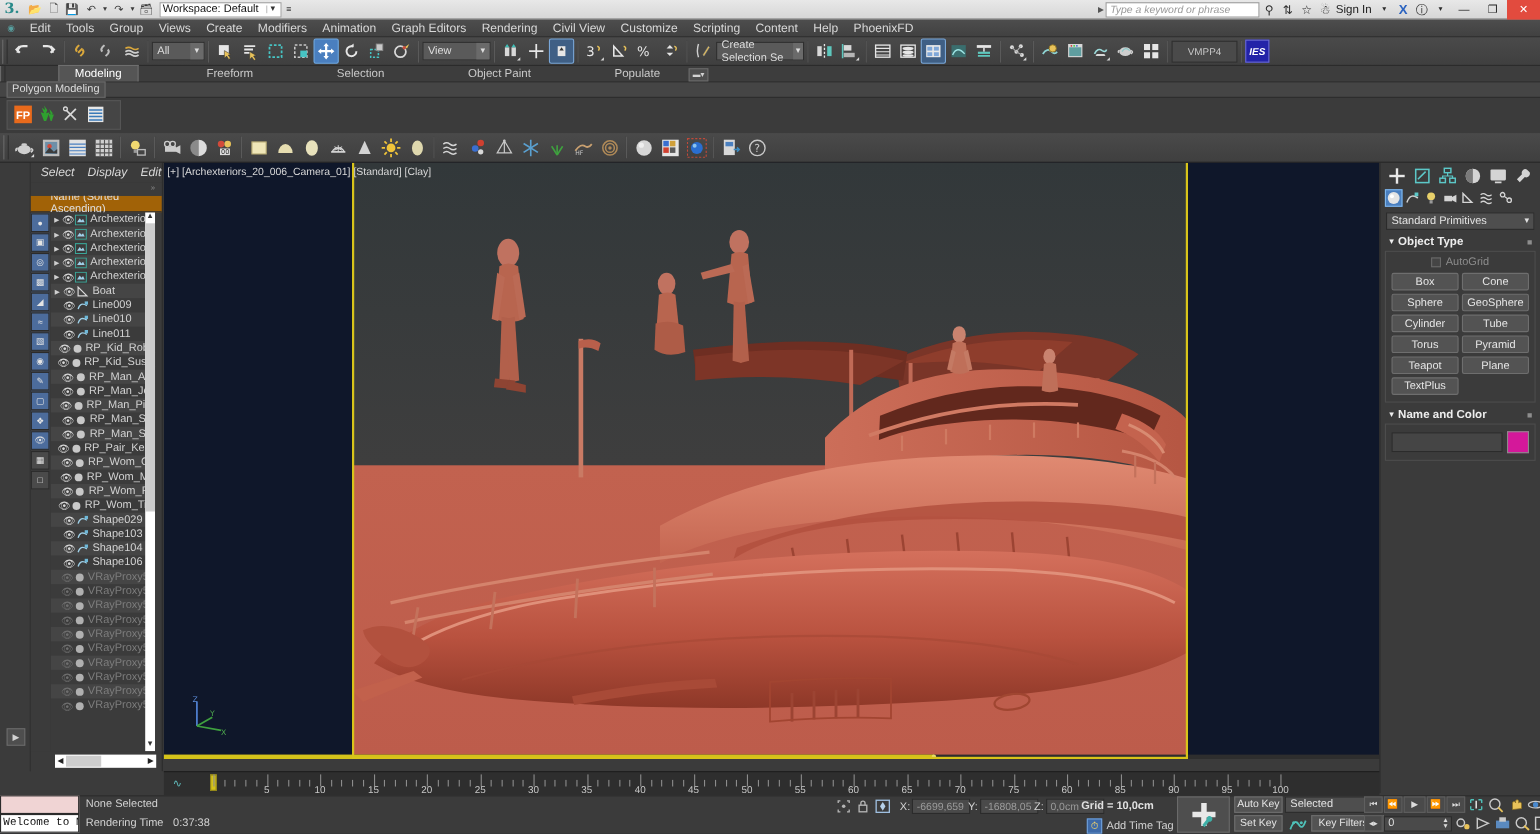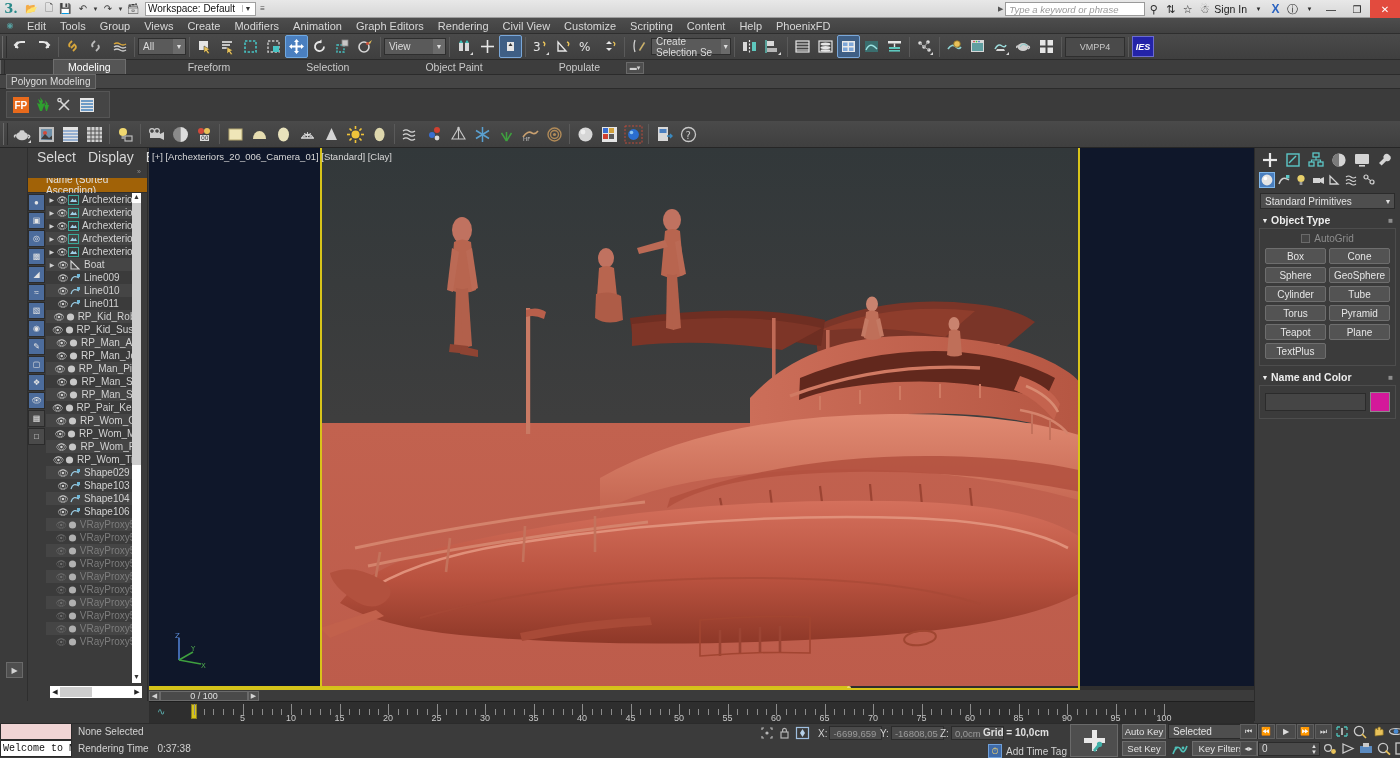--- a/index.html
+++ b/index.html
@@ -96,21 +96,21 @@
   }
   .rtab2 { margin-left:6px; padding:0 4px; font-size:10px; line-height:13px;
            background:#4e4e4e; border:1px solid #6a6a6a; color:#ddd; }
 
   .ribbon3 {
     position:absolute; left:0; top:89px; width:1400px; height:32px; background:#3b3b3b;
   }
   .ribgrp { position:absolute; left:6px; top:2px; width:104px; height:27px;
             background:#454545; border:1px solid #555; display:flex; align-items:center; gap:3px;
             padding-left:4px; }
-  .ribicon { width:19px; height:19px; display:flex; align-items:center; justify-content:center; }
+  .ribicon { width:19px; height:19px; display:flex; align-items:flex-start; justify-content:center; }
 
   
   .tb2 {
     position:absolute; left:0; top:121px; width:1400px; height:27px;
     background:linear-gradient(#4a4a4a,#3f3f3f); display:flex; align-items:center;
     border-bottom:1px solid #262626; padding-left:3px;
   }
   .tb2 .tbtn { width:24px; height:24px; }
 
   
@@ -118,21 +118,21 @@
                border-right:1px solid #2e2e2e; }
   .ls-play { position:absolute; left:6px; top:514px; width:17px; height:16px;
              background:#4e4e4e; border:1px solid #6a6a6a; display:flex; align-items:center;
              justify-content:center; font-size:8px; }
 
   
   .explorer { position:absolute; left:28px; top:148px; width:120px; height:553px;
               background:#3b3b3b; border-right:1px solid #2b2b2b; }
   .exp-menu { height:18px; display:flex; align-items:center; gap:2px; padding-left:4px;
               background:#3b3b3b; }
-  .exp-menu span { font-size:14px; padding:0 5px; color:#d8d8d8; }
+  .exp-menu span { font-size:11px; padding:0 5px; color:#d8d8d8;font-style:italic; }
   .exp-tbar { height:12px; background:#3b3b3b; position:relative; }
   .exp-tbar .dots { position:absolute; right:6px; top:2px; font-size:7px; color:#8d8d8d; }
   .exp-hdr { height:15px; background:#a16207; border-bottom:1px solid #2e2e2e;
              display:flex; align-items:center; }
   .exp-hdr .htxt { font-size:10px; color:#e0e0e0; padding-left:18px; }
   .exp-body { position:absolute; left:0; top:45px; width:120px; height:490px; display:flex; }
   .exp-vtb { width:18px; height:100%; background:#3b3b3b; padding-top:1px; }
   .vtb-btn { width:17px; height:17px; margin-bottom:1px; display:flex; align-items:center;
              justify-content:center; background:#4c6c9c; border:1px solid #2b2b2b; }
   .vtb-btn.plain { background:#4a4a4a; }
@@ -1585,25 +1585,20 @@
         </div>
       </div>
     </div>
   </div>
 
   <div class="ytrack">
     <div class="fill" style="width:700px;"></div>
     <div class="dot" style="left:698px; top:0;"></div>
   </div>
 
-  <div class="tl-frame">
-    <div class="tl-ar">◀</div>
-    <div class="tl-fld">0 / 100</div>
-    <div class="tl-ar">▶</div>
-  </div>
 
   <div class="ruler" id="ruler">
     <div class="ruler-icon">∿</div>
     <div class="slider" style="left: 42px;"></div>
   <div class="tick" style="left: 45px; height: 11px;"></div>
       <div class="tick" style="left: 54.7px; height: 6px;"></div>
       <div class="tick" style="left: 64.4px; height: 6px;"></div>
       <div class="tick" style="left: 74.1px; height: 6px;"></div>
       <div class="tick" style="left: 83.8px; height: 6px;"></div>
       <div class="tick" style="left: 93.5px; height: 11px;"></div>

